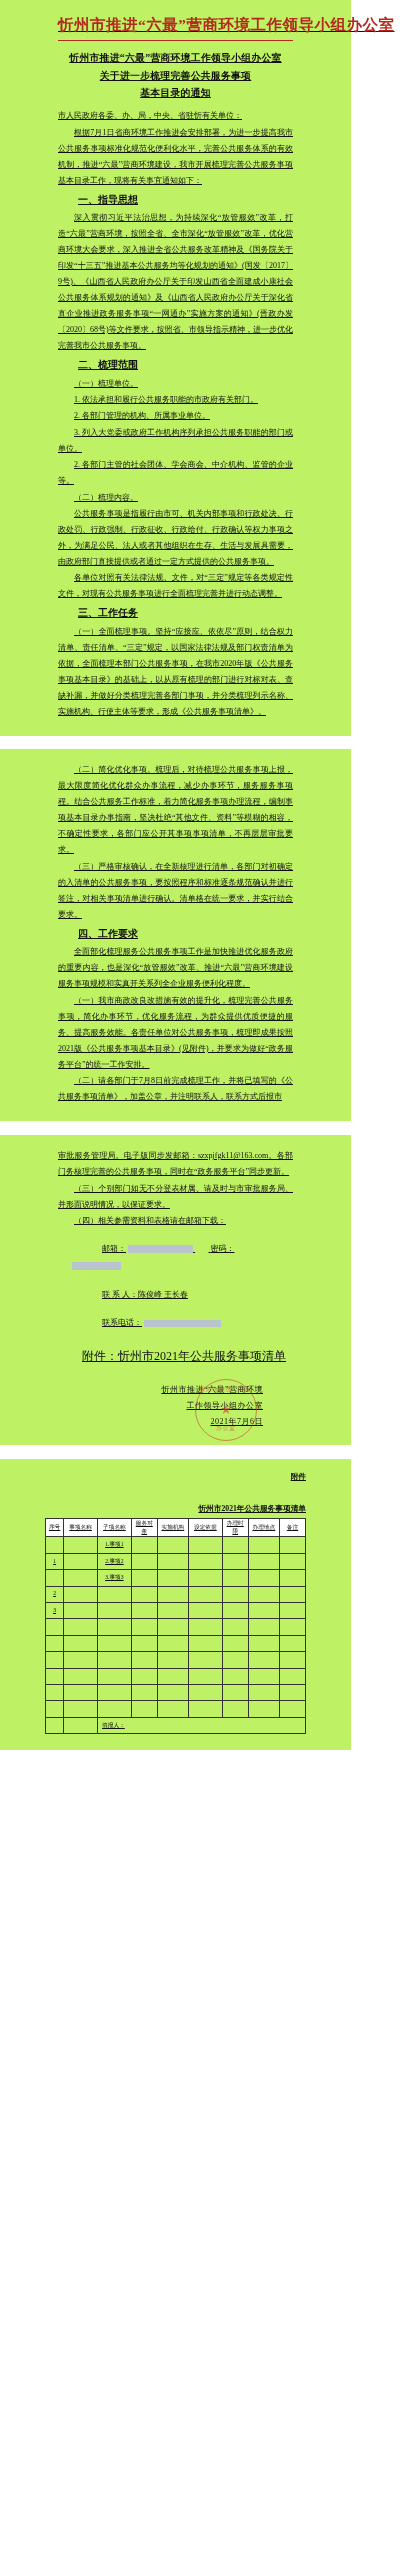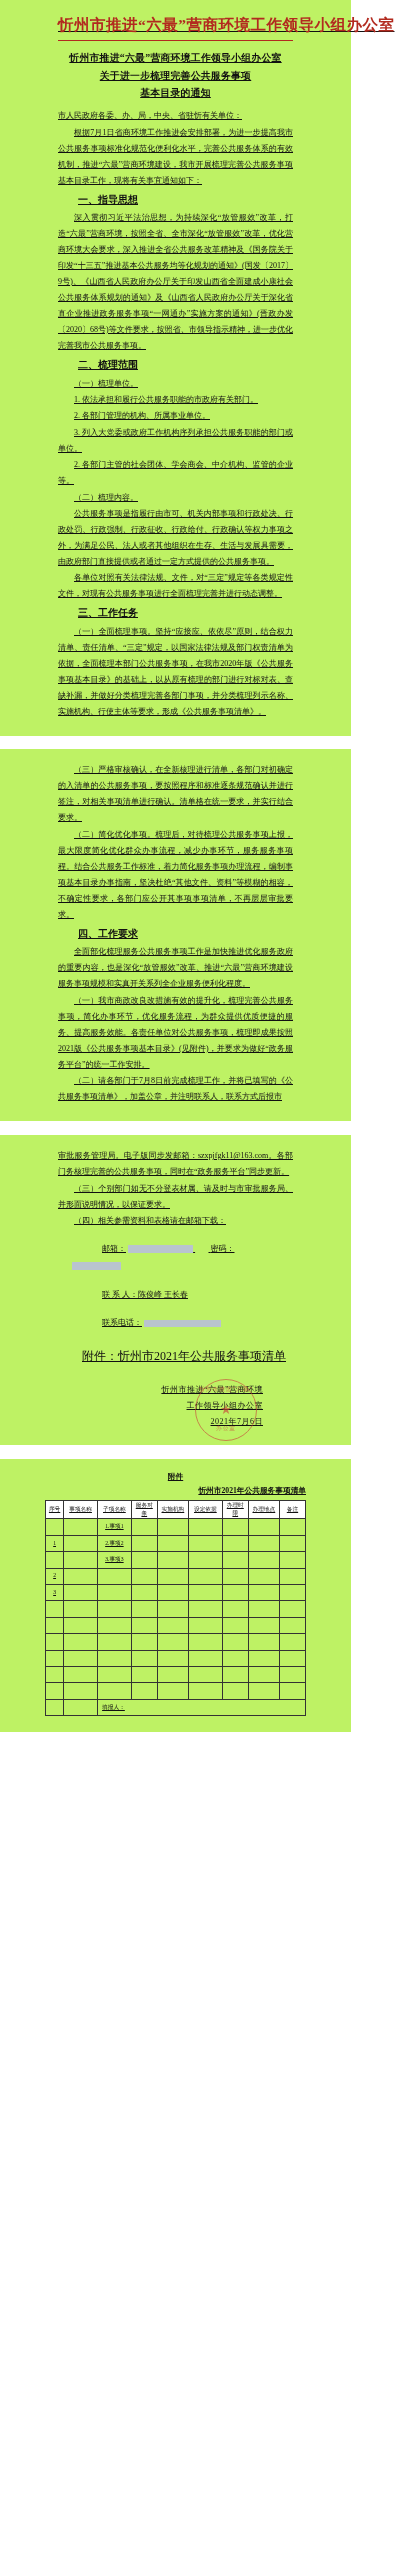--- a/index.html
+++ b/index.html
@@ -173,22 +173,22 @@
   .attach-line {
     font-size: 12px;
     line-height: 2.0;
     text-indent: 2em;
     margin-top: 8.2px;
   }
   
   .appendix-label {
     font-size: 7.7px;
     font-weight: bold;
-    margin: 0 0 4px 0;
-    text-align: center;
+    margin: 0 0 22px 0;
+    text-align: right;
   }
   .appendix-title {
     text-align: right;
     font-size: 7.7px;
     font-weight: bold;
     margin: 2.1px 0 4.1px 0;
   }
   table.form {
     width: 100%;
     border-collapse: collapse;
@@ -246,22 +246,22 @@
 
     <p class="heading">三、工作任务</p>
     <p class="para">（一）全面梳理事项。坚持“应接应、依依尽”原则，结合权力清单、责任清单、“三定”规定，以国家法律法规及部门权责清单为依据，全面梳理本部门公共服务事项，在我市2020年版《公共服务事项基本目录》的基础上，以从原有梳理的部门进行对标对表、查缺补漏，并做好分类梳理完善各部门事项，并分类梳理列示名称、实施机构、行使主体等要求，形成《公共服务事项清单》。</p>
 
   </section>
 
   <div class="page-gap"></div>
 
   <section class="doc-page">
 
+    <p class="para">（二）简化优化事项。梳理后，对待梳理公共服务事项上报，最大限度简化优化群众办事流程，减少办事环节，服务服务事项程。结合公共服务工作标准，着力简化服务事项办理流程，编制事项基本目录办事指南，坚决杜绝“其他文件、资料”等模糊的相容，不确定性要求，各部门应公开其事项事项清单，不再层层审批要求。</p>
     <p class="para">（三）严格审核确认，在全新核理进行清单，各部门对初确定的入清单的公共服务事项，要按照程序和标准逐条规范确认并进行签注，对相关事项清单进行确认。清单格在统一要求，并实行结合要求。</p>
-    <p class="para">（二）简化优化事项。梳理后，对待梳理公共服务事项上报，最大限度简化优化群众办事流程，减少办事环节，服务服务事项程。结合公共服务工作标准，着力简化服务事项办理流程，编制事项基本目录办事指南，坚决杜绝“其他文件、资料”等模糊的相容，不确定性要求，各部门应公开其事项事项清单，不再层层审批要求。</p>
 
     <p class="heading">四、工作要求</p>
     <p class="para">全面部化梳理服务公共服务事项工作是加快推进优化服务政府的重要内容，也是深化“放管服效”改革、推进“六最”营商环境建设服务事项规模和实真开关系列全企业服务便利化程度。</p>
     <p class="para">（一）我市商政改良改措施有效的提升化，梳理完善公共服务事项，简化办事环节，优化服务流程，为群众提供优质便捷的服务、提高服务效能。各责任单位对公共服务事项，梳理即成果按照2021版《公共服务事项基本目录》(见附件)，并要求为做好“政务服务平台”的统一工作安排。</p>
     <p class="para">（二）请各部门于7月8日前完成梳理工作，并将已填写的《公共服务事项清单》，加盖公章，并注明联系人，联系方式后报市</p>
 
   </section>
 
   <div class="page-gap"></div>
 

